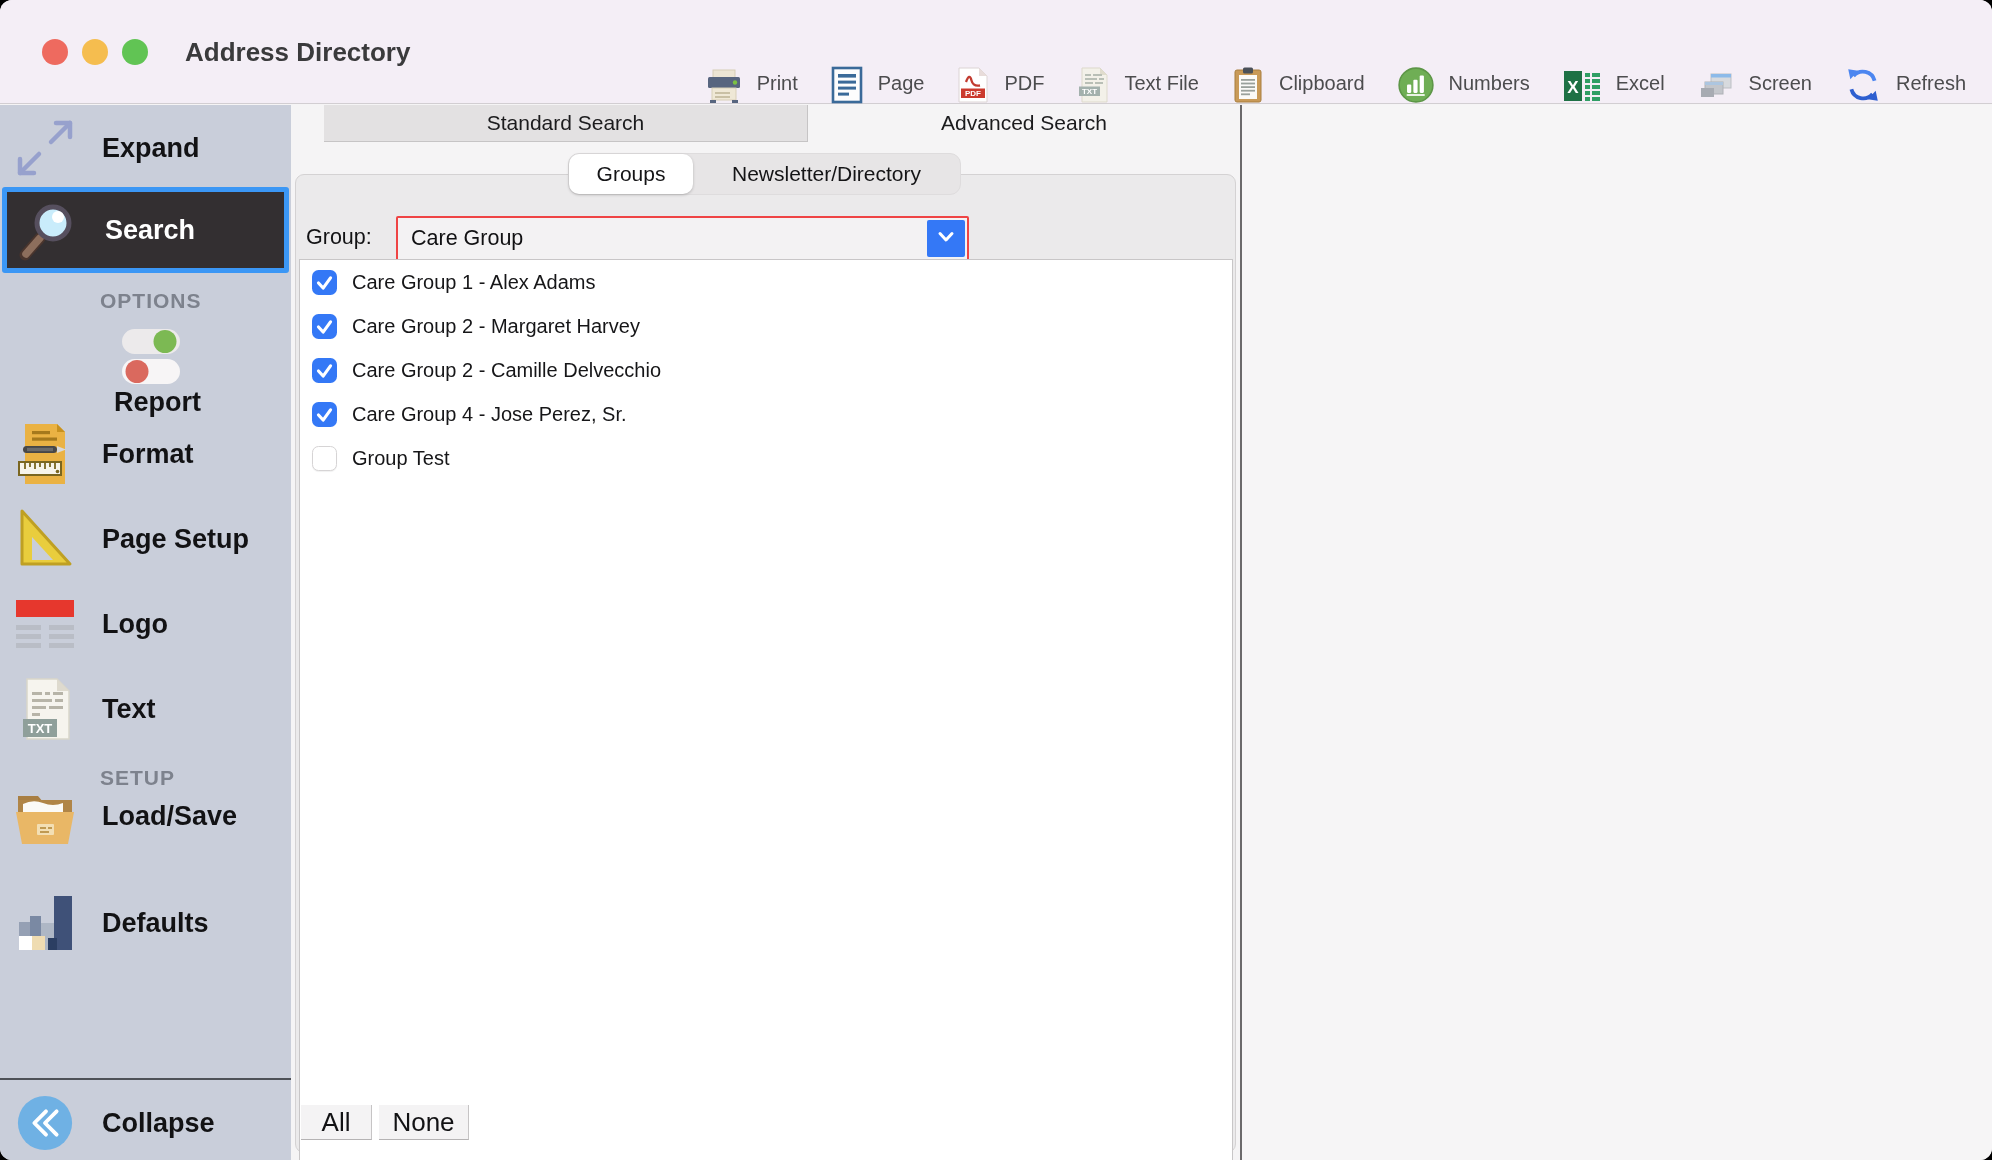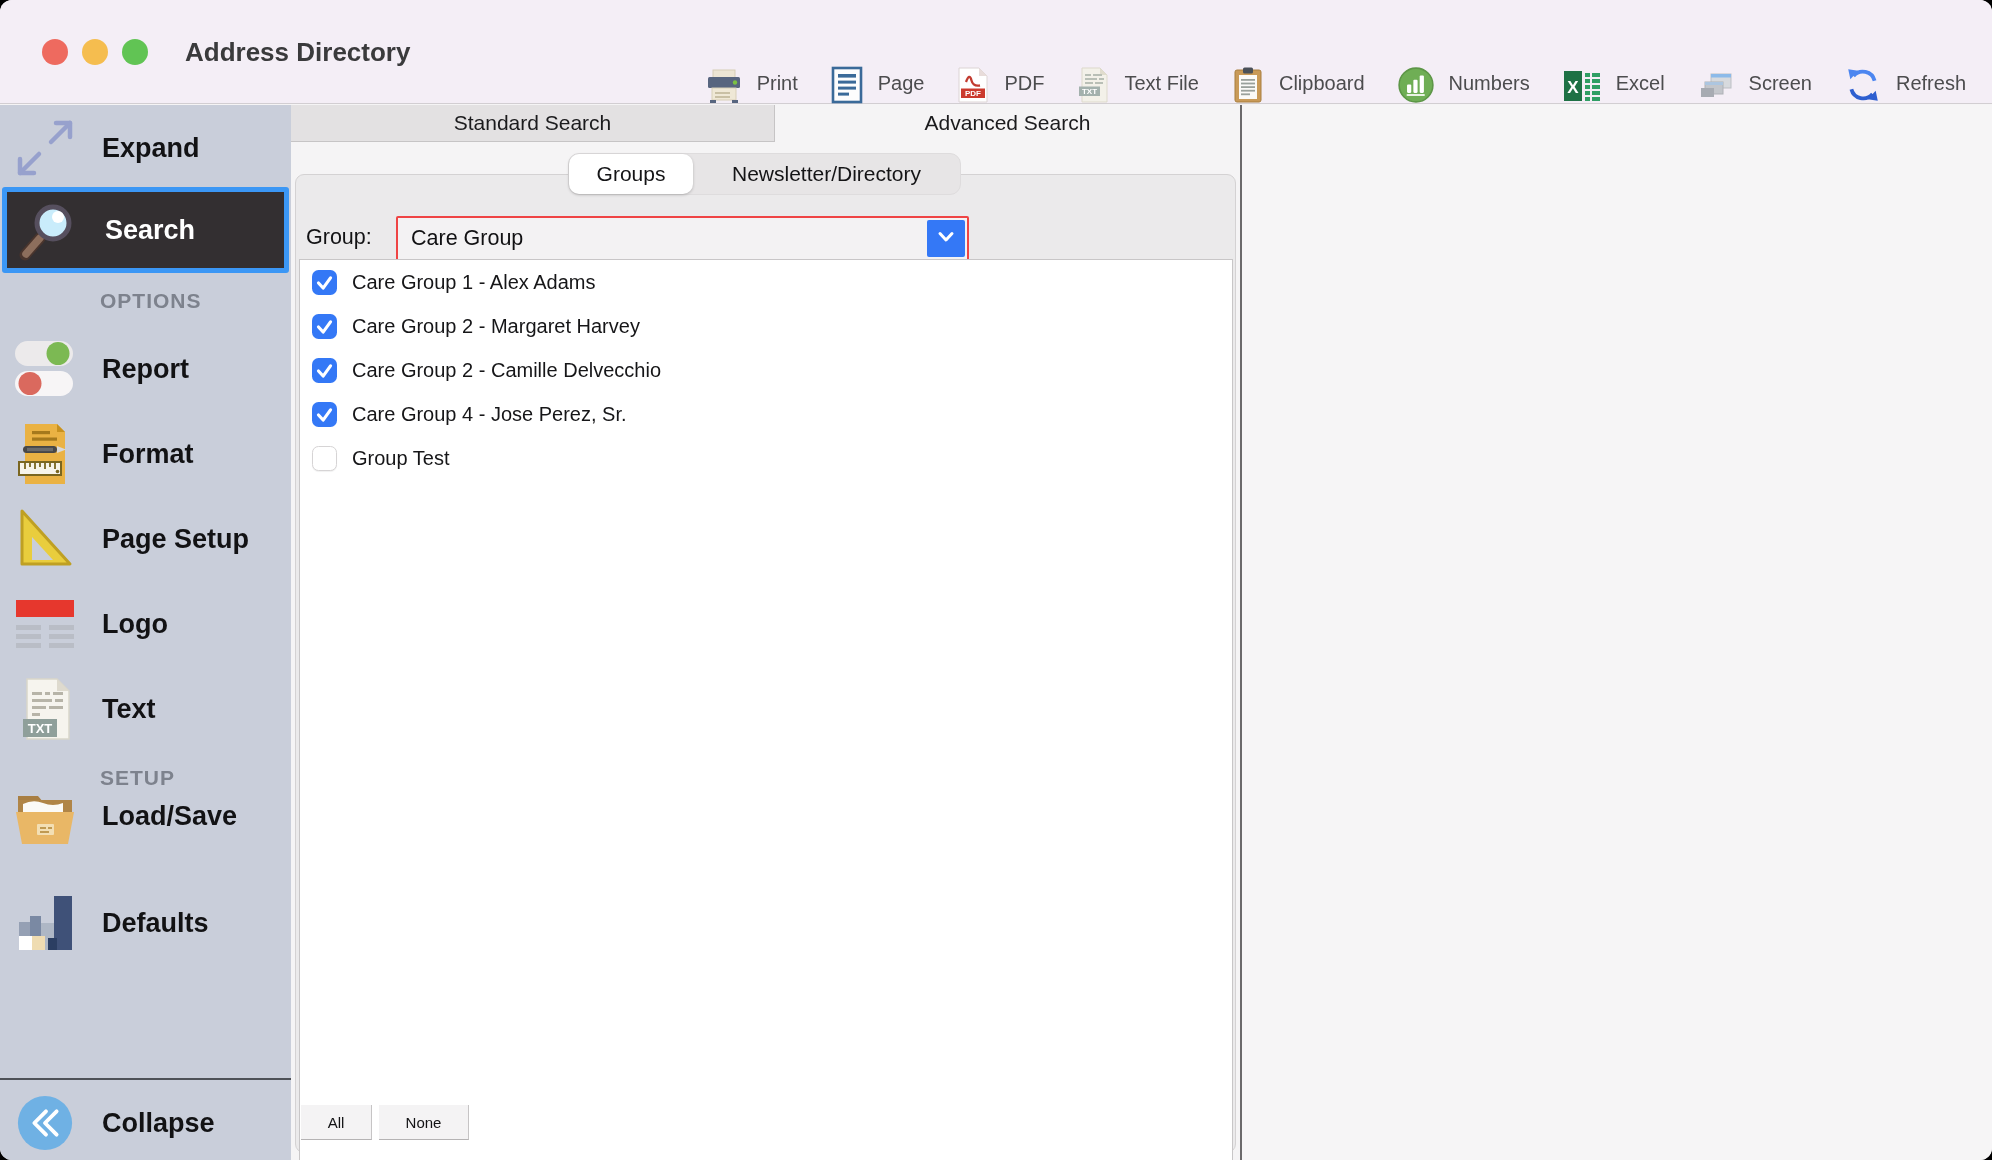--- a/index.html
+++ b/index.html
@@ -52,34 +52,34 @@
     color:#7d828d; letter-spacing:1px;
   }
   #item-expand    { top:5px;  height:76px; }
   #item-search    {
     top:82px; height:86px; left:2px; width:287px;
     background:#332f31; border:5px solid #3b97f5; border-radius:3px;
   }
   #item-search .side-icon { margin-left:8px; }
   #item-search .side-label { color:#ffffff; }
   #hdr-options    { top:184px; }
-  #item-report    { top:222px; height:84px; }
+  #item-report    { top:222px; height:84px;flex-direction:column; }
   #item-format    { top:307px; height:84px; }
   #item-pagesetup { top:392px; height:84px; }
   #item-logo      { top:477px; height:84px; }
   #item-text      { top:562px; height:84px; }
   #hdr-setup      { top:661px; }
   #item-loadsave  { top:669px; height:84px; }
   #item-defaults  { top:776px; height:84px; }
   .side-divider { position:absolute; top:973px; left:0; width:291px; height:2px; background:#4e5157; }
   #item-collapse  { top:980px; height:76px; }
 
   
   .main { position:absolute; left:291px; top:105px; width:949px; bottom:0; background:#f5f4f5; }
-  .tabbar { position:absolute; top:0; left:0; right:0; height:37px; display:flex; }
+  .tabbar { position:absolute; top:0; left:0; right:0; height:37px; display:flex;padding-left:33px; }
   .tab {
     text-align:center; line-height:36px; font-size:21px; color:#1b1b1d; cursor:default;
   }
   .tab.standard {
     flex:0 0 484px; background:#e3e1e2;
     border-right:1px solid #c6c4c5; border-bottom:1px solid #c6c4c5;
   }
   .tab.advanced { flex:1; background:#f5f4f5; border-bottom:1px solid transparent; }
 
   .tabview {
@@ -120,21 +120,21 @@
     width:25px; height:25px; border-radius:6.5px; flex:none;
     display:flex; align-items:center; justify-content:center; cursor:default;
   }
   .checkbox[data-checked="true"]  { background:#3478f6; }
   .checkbox[data-checked="false"] { background:#ffffff; border:1.5px solid #d6d4d5; box-shadow:0 1px 1px rgba(0,0,0,0.06); }
   .checkbox[data-checked="false"] svg { visibility:hidden; }
   .row-label { margin-left:15px; font-size:20px; color:#161618; }
 
   .bbtn {
     position:absolute; top:930px; height:35px; line-height:33px; text-align:center;
-    font-size:15px; color:#121214; background:#f4f3f4;
+    font-size:26px; color:#121214; background:#f4f3f4;
     border:none; border-right:1px solid #c6c4c5; border-bottom:1px solid #b5b3b4;
     cursor:default; padding:0;
   }
   #btn-all  { left:5px;  width:71px; }
   #btn-none { left:83px; width:90px; }
 
   
   .rightpanel {
     position:absolute; left:1240px; top:105px; right:0; bottom:0;
     background:#f6f5f6; border-left:2px solid #6b696b;

